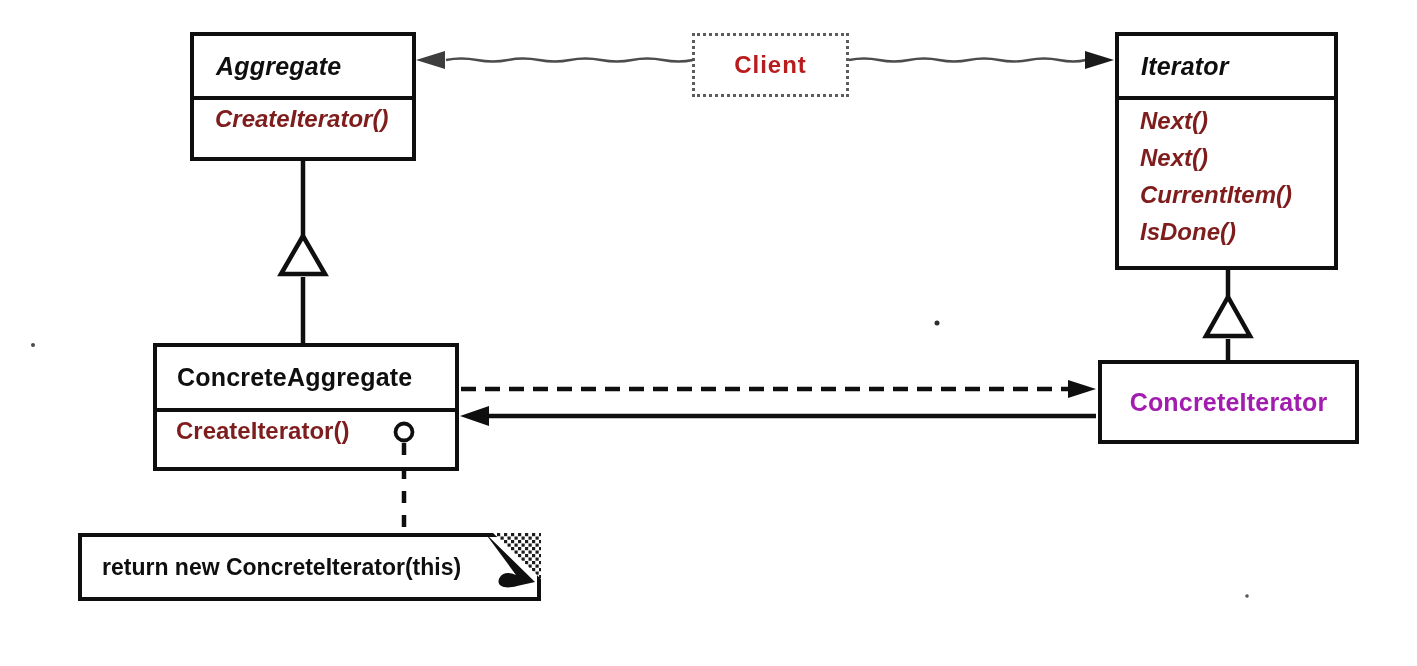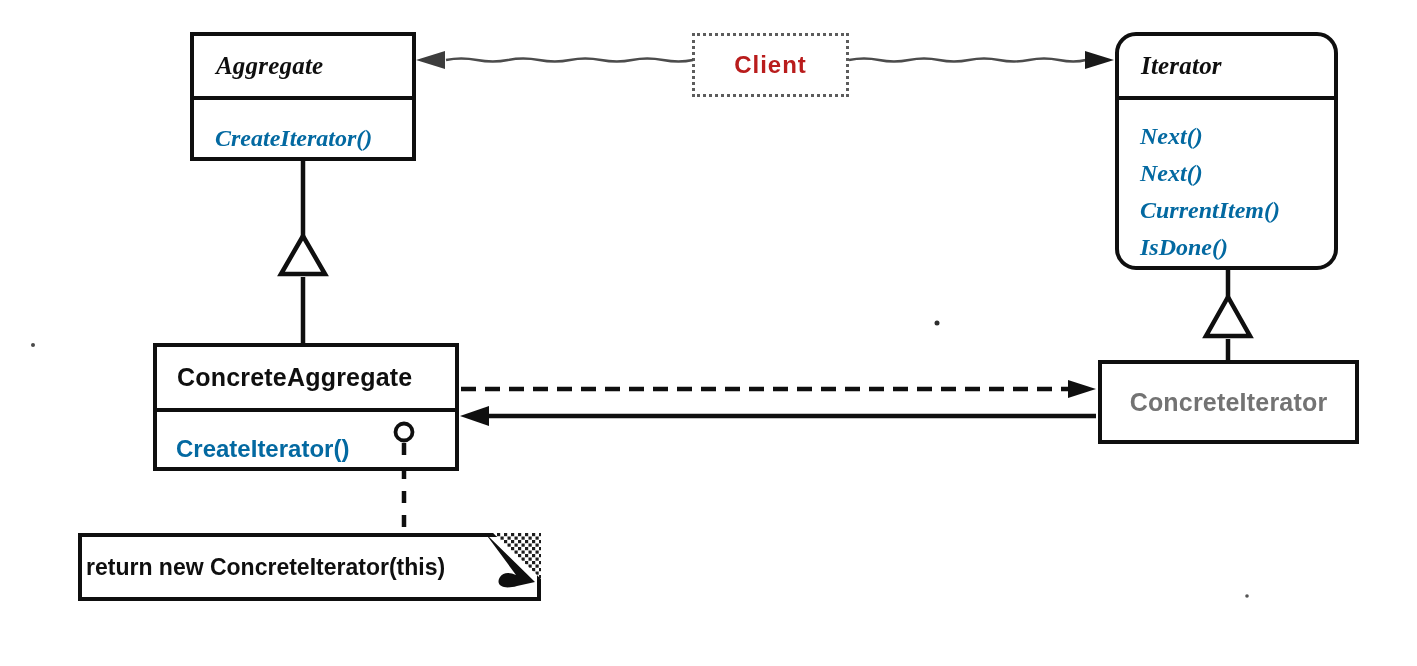--- a/index.html
+++ b/index.html
@@ -23,43 +23,43 @@
     display:flex; align-items:center;
     padding-left:22px;
     font-size:25px; font-weight:bold;
     color:#0f0f0f;
     letter-spacing:0.2px;
   }
   .uml-methods {
     box-sizing:border-box;
     border-top:4px solid #0f0f0f;
     padding-left:21px;
-    display:flex; flex-direction:column; justify-content:flex-end;
-    color:#0369a1;
+    display:flex; flex-direction:column; justify-content:flex-start;
+    color:#7f1d1d;
   }
   .uml-method {
     font-size:24px; font-weight:bold;
     line-height:37px;
     white-space:nowrap;
   }
-  .abstract .uml-title, .abstract .uml-method { font-style:italic;font-family:Liberation Serif, serif; }
+  .abstract .uml-title, .abstract .uml-method { font-style:italic; }
 
   .box-aggregate          { left:190px;  top:32px;  width:226px; height:129px; }
   .box-aggregate  .uml-methods { height:61px; }
-  .box-iterator           { left:1115px; top:32px;  width:223px; height:238px;border-radius:21px; }
+  .box-iterator           { left:1115px; top:32px;  width:223px; height:238px; }
   .box-iterator  .uml-methods  { height:170px; padding-top:2px; }
   .box-concrete-aggregate { left:153px;  top:343px; width:306px; height:128px; }
   .box-concrete-aggregate .uml-title   { height:61px; padding-left:20px; }
   .box-concrete-aggregate .uml-methods { height:59px; padding-left:19px; }
   .box-concrete-iterator  {
     left:1098px; top:360px; width:261px; height:84px;
     display:flex; align-items:center; justify-content:center;
   }
   .single-name {
-    font-size:25px; font-weight:bold; color:#737373; letter-spacing:0.2px;
+    font-size:25px; font-weight:bold; color:#a21caf; letter-spacing:0.2px;
   }
 
   .client-box {
     position:absolute;
     left:692px; top:33px; width:157px; height:64px;
     box-sizing:border-box;
     border:3px dotted #5c5c5c;
     background:#ffffff;
     display:flex; align-items:center; justify-content:center;
     z-index:1;
@@ -68,21 +68,21 @@
     font-size:24px; font-weight:bold; color:#b91c1c; letter-spacing:1px;
   }
 
   .note-box {
     position:absolute;
     left:78px; top:533px; width:463px; height:68px;
     box-sizing:border-box;
     border:4px solid #0f0f0f;
     background:#ffffff;
     display:flex; align-items:center;
-    padding-left:4px;
+    padding-left:20px;
     z-index:1;
   }
   .note-text {
     font-size:23px; font-weight:bold; color:#0f0f0f; white-space:nowrap;
   }
   .dog-ear {
     position:absolute; top:-4px; right:-4px; width:58px; height:58px;
   }
 
   .connector-layer {

